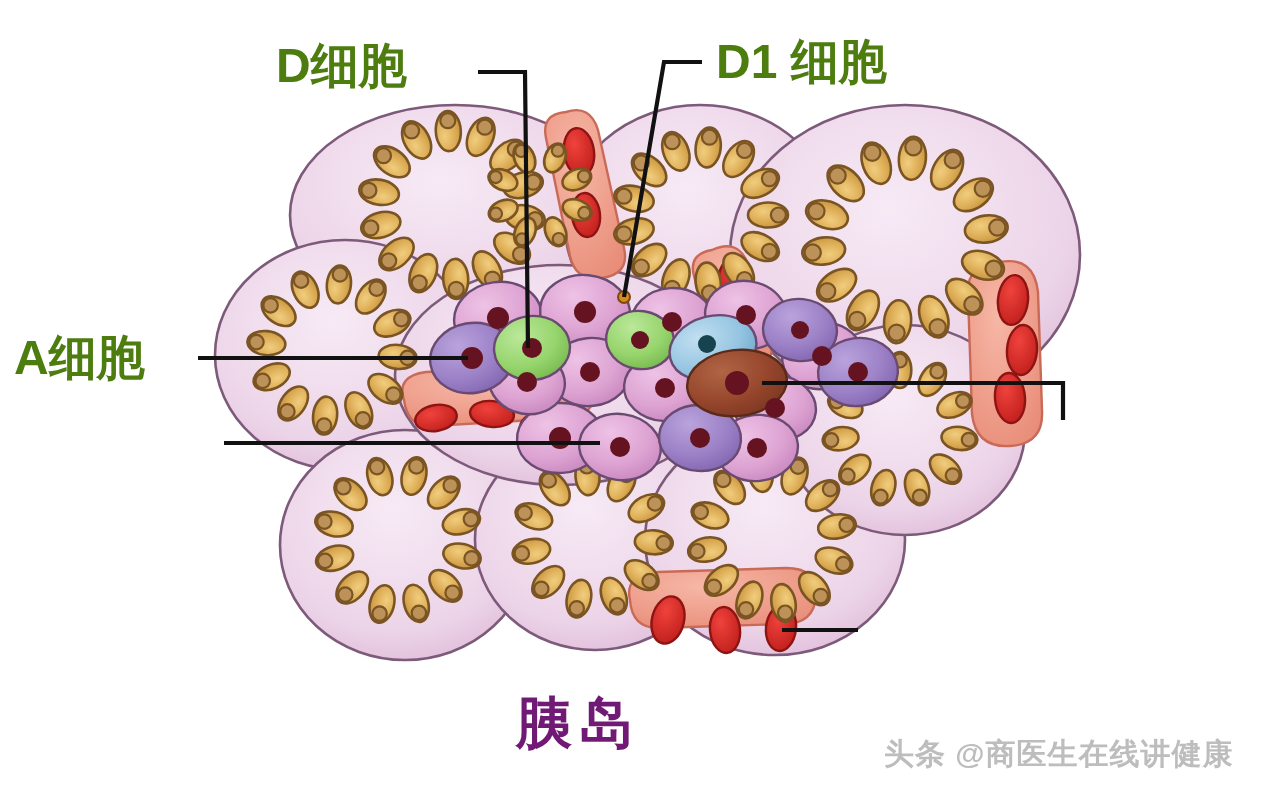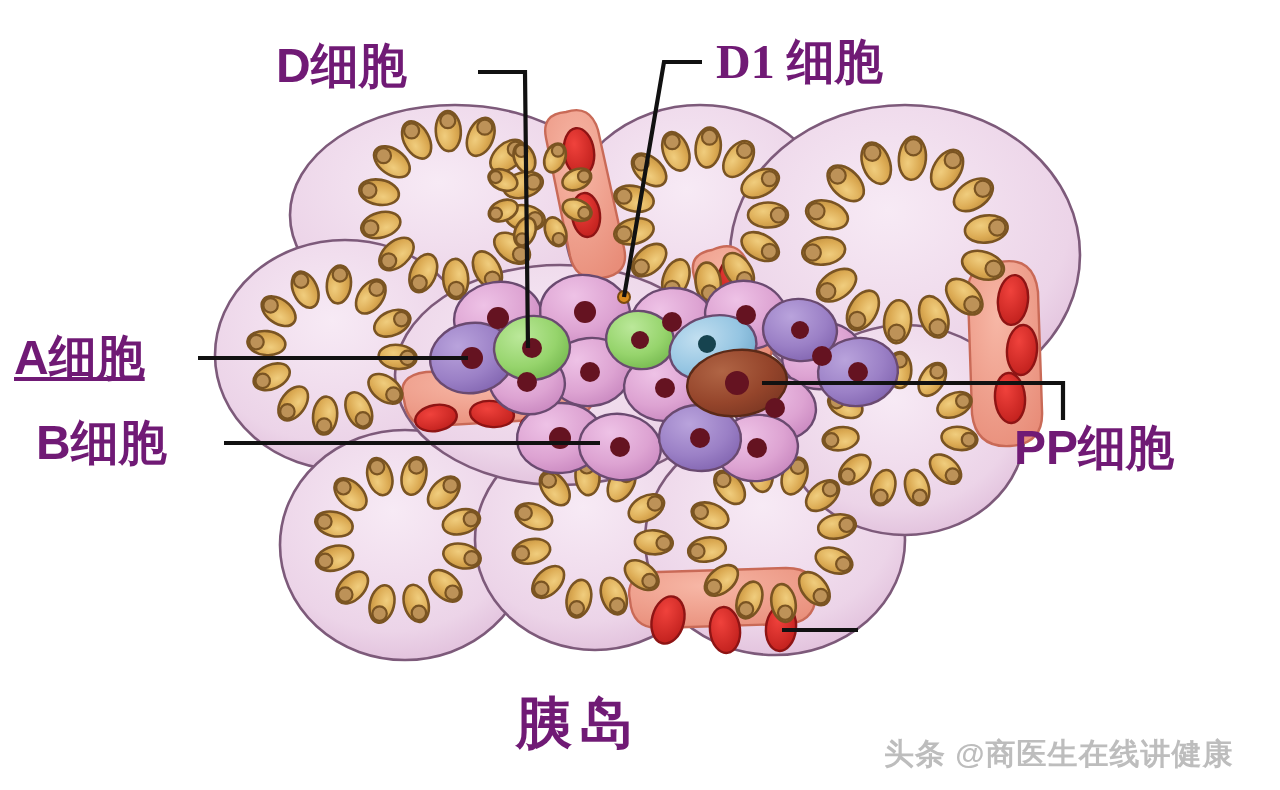--- a/index.html
+++ b/index.html
@@ -1,20 +1,20 @@
 <!DOCTYPE html>
 <html><head>
 <meta charset="utf-8">
 <style>
   html,body{margin:0;padding:0;background:#ffffff;}
   body{width:1280px;height:790px;position:relative;overflow:hidden;
        font-family:"Liberation Sans","DejaVu Sans",sans-serif;}
   #stage{position:absolute;left:0;top:0;width:1280px;height:790px;}
   svg#art{position:absolute;left:0;top:0;width:1280px;height:790px;}
-  .lbl{position:absolute;color:#701a75;font-weight:700;line-height:1;white-space:nowrap;}
+  .lbl{position:absolute;color:#4d7c0f;font-weight:700;line-height:1;white-space:nowrap;}
   .lbl-lg{font-size:48px;}
   .title{position:absolute;color:#701a75;font-weight:700;font-size:56px;
          letter-spacing:6px;white-space:nowrap;}
   .wmark{position:absolute;color:#bdbdbd;font-size:30px;font-weight:700;
          white-space:nowrap;letter-spacing:1px;}
   .leader{stroke:#111;stroke-width:4.2;fill:none;stroke-linecap:butt;stroke-linejoin:miter;}
 </style>
 </head>
 <body>
 
@@ -382,26 +382,24 @@
     <path class="leader" d="M702,62 L664,62 L624,297"></path>
     <path class="leader" d="M198,358 L468,358"></path>
     <path class="leader" d="M224,443 L600,443"></path>
     <path class="leader" d="M762,383 L1063,383 L1063,420"></path>
     <path class="leader" d="M782,630 L858,630"></path>
   </g>
 </svg>
 
 <div class="lbl lbl-lg" style="left:276px;top:42px;">D细胞</div>
 
-<div class="lbl lbl-lg" style="left:716px;top:38px;font-family:Liberation Serif, serif;">D1 细胞</div>
-
-<div class="lbl lbl-lg" style="left:14px;top:334px;text-decoration:underline;">A细胞</div>
-
-<div class="lbl lbl-lg" style="left:36px;top:419px;">B细胞</div>
-
-<div class="lbl lbl-lg" style="left:1014px;top:424px;">PP细胞</div>
+<div class="lbl lbl-lg" style="left:716px;top:38px;">D1 细胞</div>
+
+<div class="lbl lbl-lg" style="left:14px;top:334px;">A细胞</div>
+
+
 
 
 <div class="title" style="left:516px;top:686px;">胰岛</div>
 
 <div class="wmark" style="left:884px;top:734px;">头条 @商医生在线讲健康</div>
 
 </div>
 
 </body></html>

